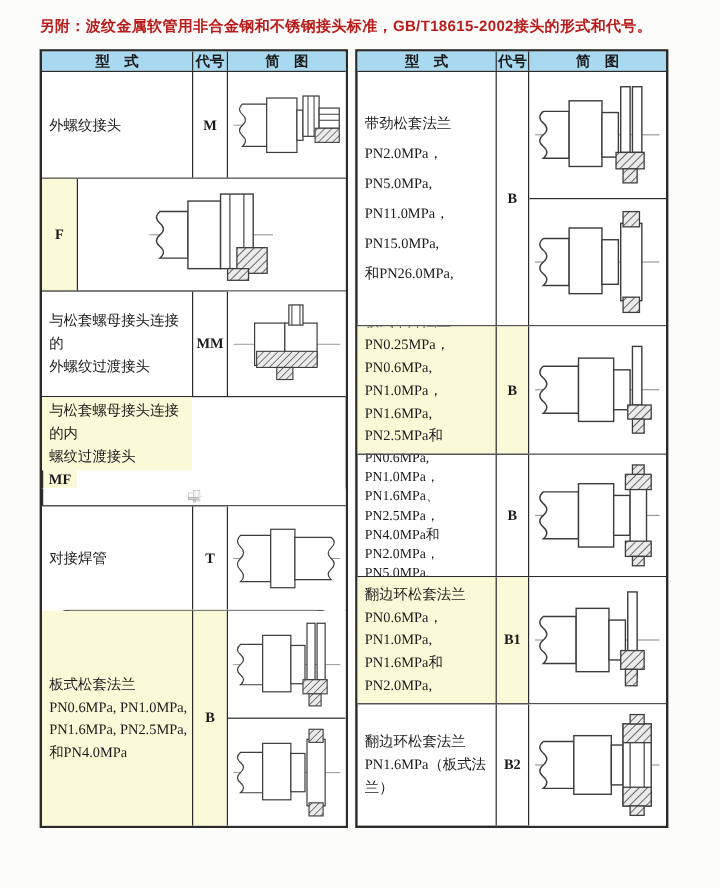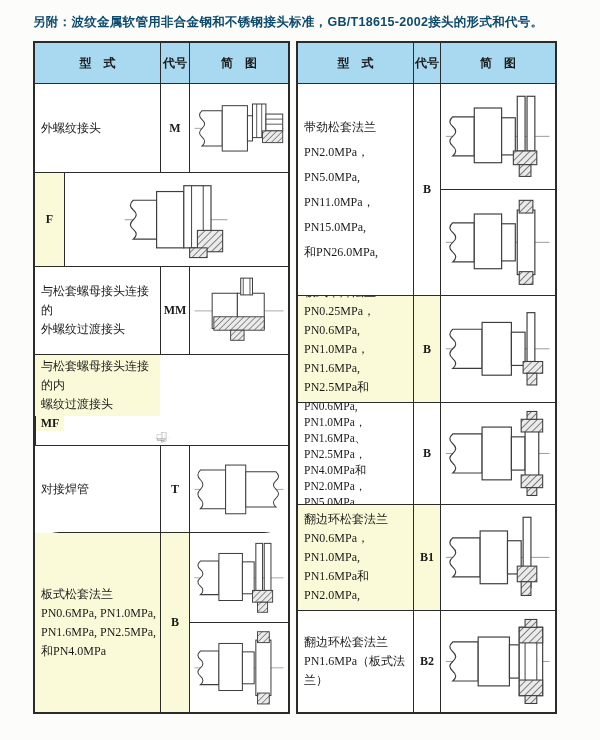--- a/index.html
+++ b/index.html
@@ -7,21 +7,21 @@
     width:600px;height:740px;
     background:#fcfcfa;
     font-family:"Liberation Serif", serif;
     color:#1a1a1a;
     overflow:hidden;
   }
   .page{box-sizing:border-box;width:600px;height:740px;padding:12px 0 0 33px;}
   .title{
     font-family:"Liberation Sans", sans-serif;
     font-weight:bold;font-size:12.5px;letter-spacing:.3px;
-    margin:2px 0 10px 0;color:#0c4a6e;
+    margin:2px 0 10px 0;color:#b91c1c;
   }
   .tables{display:flex;gap:6px;}
   .tbl{border:2px solid #2b2b2b;background:#fff;display:flex;flex-direction:column;box-sizing:border-box;}
   .tbl.left{width:257px;}
   .tbl.right{width:261px;}
   .trow{display:flex;box-sizing:border-box;}
   .trow + .trow{border-top:1px solid #2b2b2b;}
   .cell{box-sizing:border-box;overflow:hidden;}
   .cell + .cell{border-left:1px solid #2b2b2b;}
   .type{display:flex;align-items:center;padding:2px 2px 2px 6px;
@@ -34,21 +34,21 @@
   .diag{flex:1;display:flex;flex-direction:column;background:#fff;}
   .sub{flex:1;display:flex;align-items:center;justify-content:center;overflow:hidden;}
   .sub + .sub{border-top:1px solid #2b2b2b;}
   .sub svg{width:96%;height:94%;}
   .head .cell{background:#a8d9f0;display:flex;align-items:center;justify-content:center;
         font-weight:bold;font-size:12px;padding:0;}
   .trow.hl .type,.trow.hl .code{background:#fafad9;}
   .tight{line-height:16px;font-size:11.5px;}
   .loose{line-height:25px;}
   
-  .h26{height:40px;}
+  .h26{height:16px;}
   .h89{height:89px;justify-content:space-between;}.h94{height:94px;}.h88{height:88px;}.h91{height:91px;flex-direction:column;}
   .h87{height:87px;}.h180{height:180px;border-radius:24px;}
   .h212{height:212px;}.h107{height:107px;}.h102{height:102px;}.h106{height:106px;}
 </style>
 </head>
 <body>
 
 <svg width="0" height="0" style="position:absolute" aria-hidden="true">
   <defs>
     <pattern id="hatch" patternUnits="userSpaceOnUse" width="5" height="5" patternTransform="rotate(45)">

